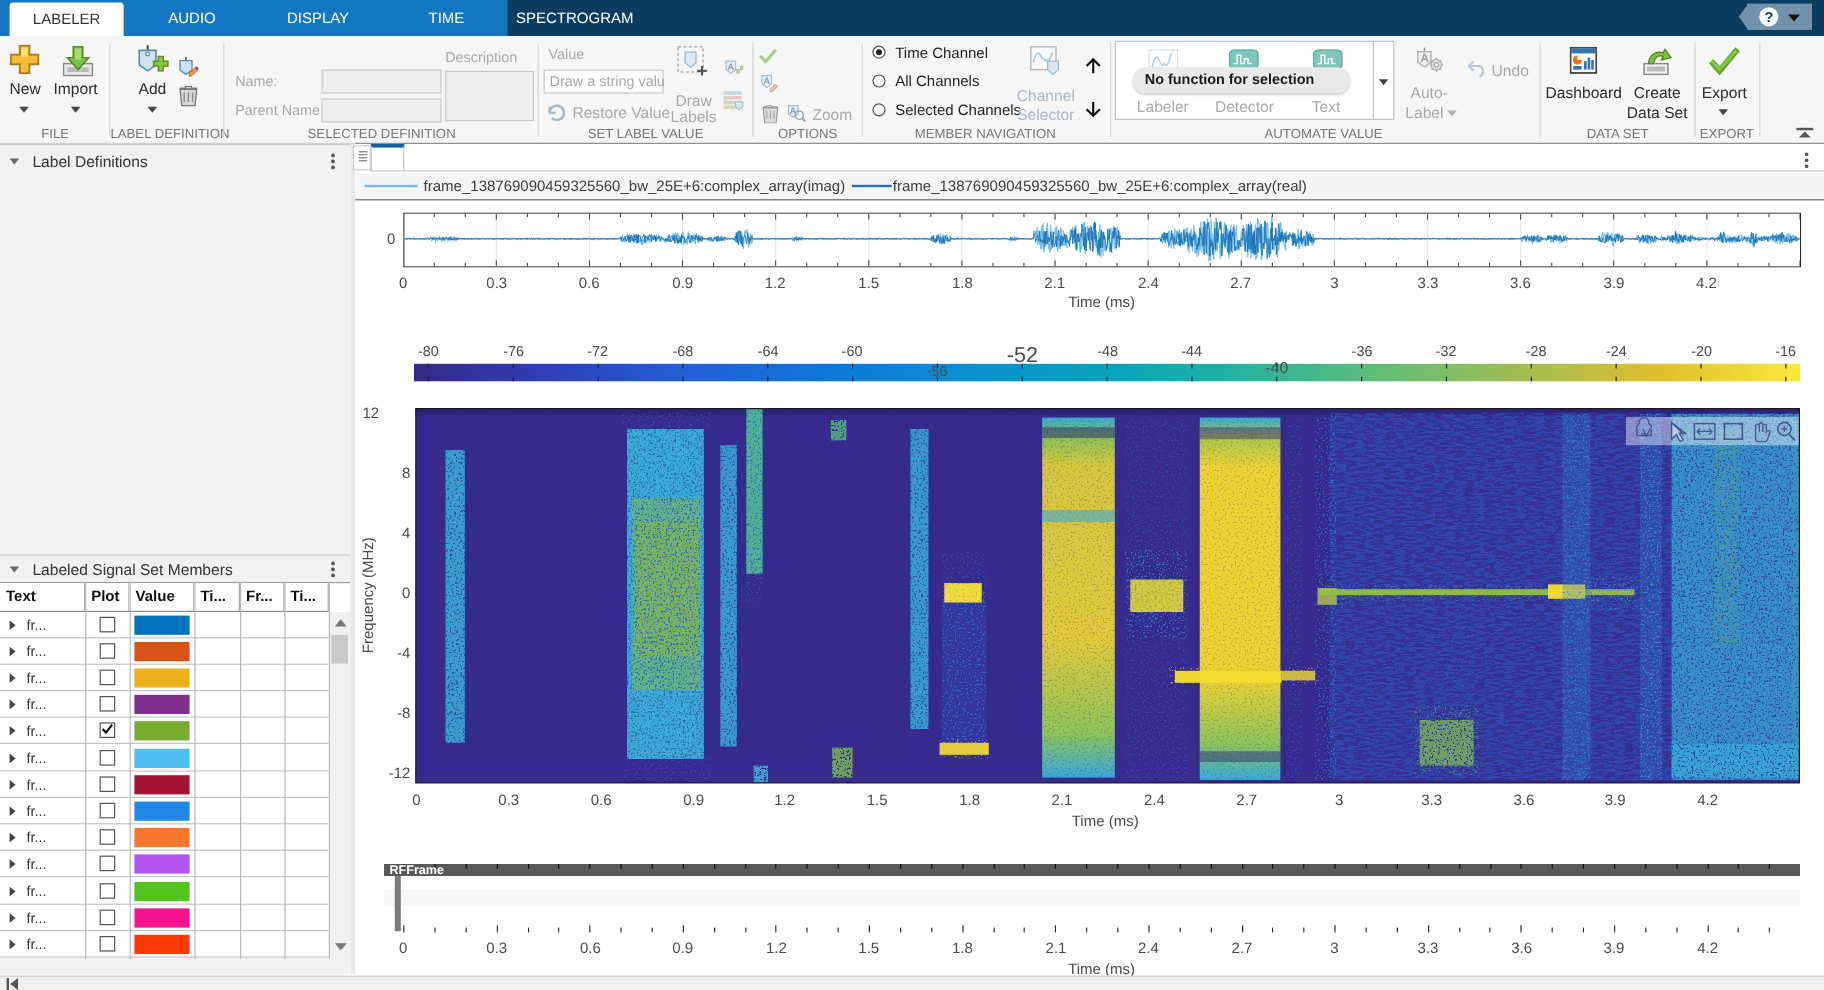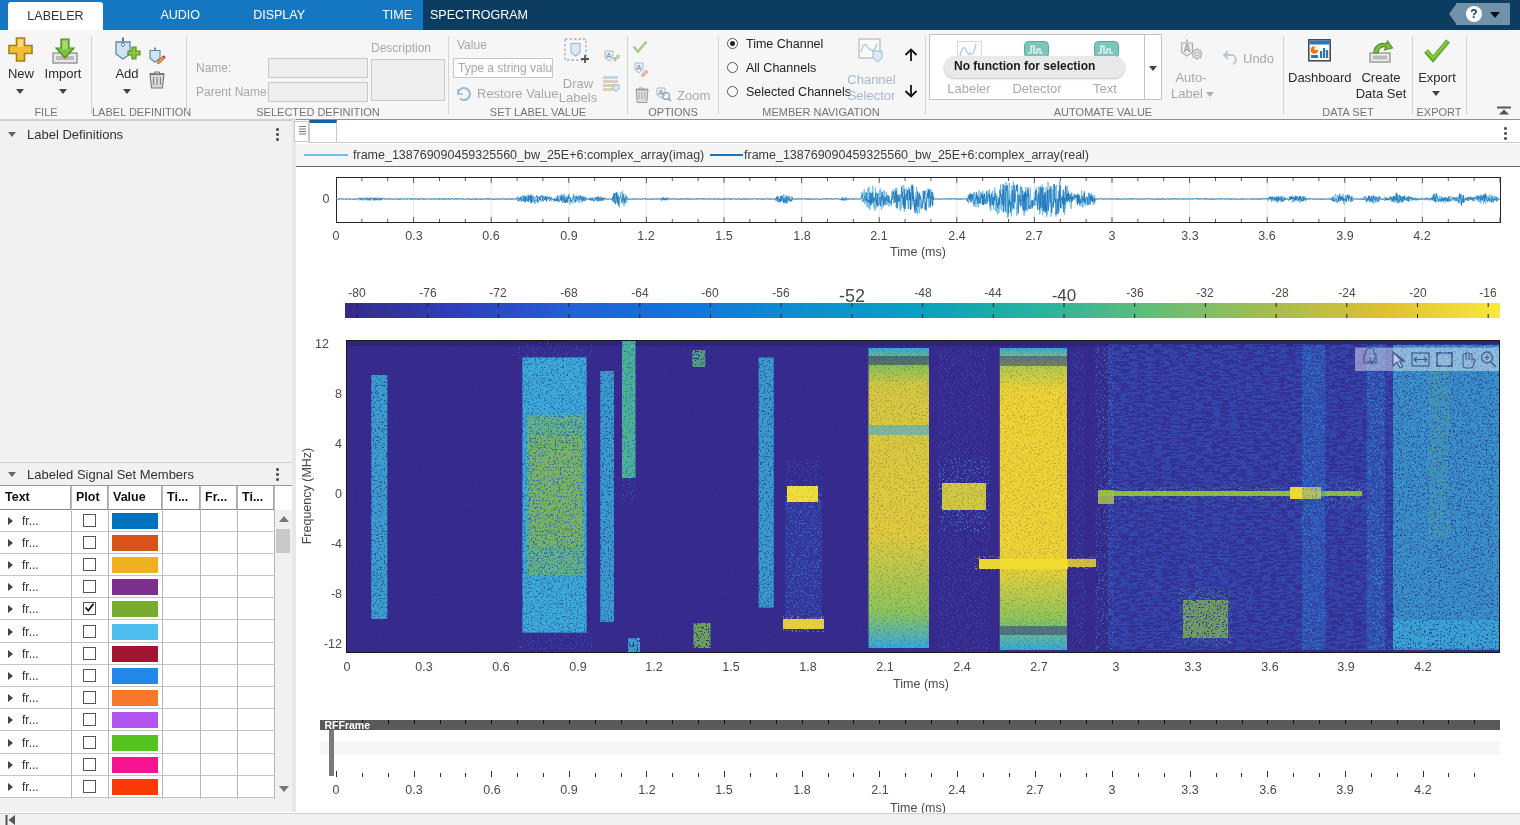--- a/index.html
+++ b/index.html
@@ -1,20 +1,20 @@
 <!DOCTYPE html>
 <html><head><meta charset="utf-8">
 <style>
 *{margin:0;padding:0;box-sizing:border-box}
 html,body{width:1520px;height:825px;overflow:hidden;font-family:"Liberation Sans",sans-serif;background:#fff;position:relative}
 .abs{position:absolute}
 
 #tabbar{position:absolute;left:0;top:0;width:1520px;height:30px;background:#1577c2}
 #tabdark{position:absolute;left:423px;top:0;width:1097px;height:30px;background:#0d3c61}
-.tab{position:absolute;top:0;height:30px;line-height:30px;color:#fff;font-size:12.5px;text-align:right}
+.tab{position:absolute;top:0;height:30px;line-height:30px;color:#fff;font-size:12.5px;text-align:center}
 #tab-active{position:absolute;left:8px;top:2px;width:95px;height:28px;background:#fff;border-radius:3px 3px 0 0;color:#333;font-size:12.5px;line-height:28px;text-align:center}
 #helpbtn{position:absolute;left:1449px;top:3px;width:61px;height:22px}
 #helpbtn .bg{position:absolute;left:7px;top:0;width:54px;height:22px;background:#7292ac}
 #helpbtn .arr{position:absolute;left:0;top:0;width:0;height:0;border-top:11px solid transparent;border-bottom:11px solid transparent;border-right:8px solid #7292ac}
 #helpbtn .q{position:absolute;left:17px;top:3px;width:16px;height:16px;border-radius:50%;background:#fdfdfd;color:#0d3c61;font-weight:bold;font-size:12px;text-align:center;line-height:16px}
 #helpbtn .dd{position:absolute;left:41px;top:9px;width:0;height:0;border-left:5px solid transparent;border-right:5px solid transparent;border-top:6px solid #111}
 
 #ribbon{position:absolute;left:0;top:30px;width:1520px;height:90px;background:#f6f6f6;border-bottom:1px solid #d2d2d2}
 .vsep{position:absolute;top:6px;height:78px;width:1px;background:#d5d5d5}
 .seclbl{position:absolute;top:76px;height:14px;font-size:11px;color:#747474;text-align:center;white-space:nowrap}
@@ -111,21 +111,21 @@
  <div class="flbl" style="left:196px;top:55px">Parent Name:</div>
  <div class="field" style="left:268px;top:28px;width:100px;height:20px"></div>
  <div class="field" style="left:268px;top:52px;width:100px;height:20px"></div>
  <div class="flbl" style="left:371px;top:11px">Description</div>
  <div class="field" style="left:371px;top:29px;width:74px;height:42px"></div>
  <div class="seclbl" style="left:246px;width:144px">SELECTED DEFINITION</div>
  <div class="vsep" style="left:448px"></div>
 
  <div class="flbl" style="left:457px;top:8px">Value</div>
  <div class="field" style="left:453px;top:28px;width:100px;height:20px;background:#fdfdfd"></div>
- <div class="flbl" style="left:458px;top:31px;font-size:12px">Type a string valu</div>
+ <div class="flbl" style="left:458px;top:31px;font-size:12px">Draw a string valu</div>
  <svg class="abs" style="left:455px;top:56px" width="17" height="16" viewBox="0 0 17 16">
    <path d="M3 8 a6 6 0 1 1 2 4.5" stroke="#9db8cc" stroke-width="2" fill="none"></path>
    <path d="M3 3 v5 h5" stroke="#9db8cc" stroke-width="1.6" fill="none"></path>
  </svg>
  <div class="btxt gtxt" style="left:477px;top:56px">Restore Value</div>
  <svg class="abs" style="left:564px;top:8px" width="26" height="26" viewBox="0 0 26 26">
    <rect x="1" y="1" width="21" height="21" fill="none" stroke="#b0b0b0" stroke-width="1.3" stroke-dasharray="2.5 2"></rect>
    <path d="M7 5.5 h9 v9 l-4.5 3.5 -4.5 -3.5 z" fill="#dde8f2" stroke="#9db8cc" stroke-width="1.1"></path>
    <path d="M21 17 v8 m-4 -4 h8" stroke="#555" stroke-width="1.8"></path>
  </svg>
@@ -587,25 +587,25 @@
     <line x1="1072.5" y1="11" x2="1072.5" y2="15" stroke="#222"></line>
     <line x1="1143.2" y1="0" x2="1143.2" y2="4" stroke="#222"></line>
     <line x1="1143.2" y1="11" x2="1143.2" y2="15" stroke="#222"></line>
 </svg>
 <div class="axtxt" style="left:337px;top:286px;width:40px;font-size:12px">-80</div>
 <div class="axtxt" style="left:408px;top:286px;width:40px;font-size:12px">-76</div>
 <div class="axtxt" style="left:478px;top:286px;width:40px;font-size:12px">-72</div>
 <div class="axtxt" style="left:549px;top:286px;width:40px;font-size:12px">-68</div>
 <div class="axtxt" style="left:620px;top:286px;width:40px;font-size:12px">-64</div>
 <div class="axtxt" style="left:690px;top:286px;width:40px;font-size:12px">-60</div>
-<div class="axtxt" style="left:761px;top:286px;width:40px;font-size:12px">-56</div>
+<div class="axtxt" style="left:761px;top:302px;width:40px;font-size:12px">-56</div>
 <div class="axtxt" style="left:832px;top:286px;width:40px;font-size:18px">-52</div>
 <div class="axtxt" style="left:903px;top:286px;width:40px;font-size:12px">-48</div>
 <div class="axtxt" style="left:973px;top:286px;width:40px;font-size:12px">-44</div>
-<div class="axtxt" style="left:1044px;top:286px;width:40px;font-size:17px">-40</div>
+<div class="axtxt" style="left:1044px;top:299px;width:40px;font-size:13px">-40</div>
 <div class="axtxt" style="left:1115px;top:286px;width:40px;font-size:12px">-36</div>
 <div class="axtxt" style="left:1185px;top:286px;width:40px;font-size:12px">-32</div>
 <div class="axtxt" style="left:1260px;top:286px;width:40px;font-size:12px">-28</div>
 <div class="axtxt" style="left:1327px;top:286px;width:40px;font-size:12px">-24</div>
 <div class="axtxt" style="left:1398px;top:286px;width:40px;font-size:12px">-20</div>
 <div class="axtxt" style="left:1468px;top:286px;width:40px;font-size:12px">-16</div>
 
 <svg class="abs" style="left:346px;top:340px" width="1154" height="313" viewBox="0 0 1154 313">
  <defs>
   <filter id="sp_hi" x="-2%" y="-2%" width="104%" height="104%">
@@ -752,21 +752,21 @@
  <path d="M1091 17 v-4 h4 M1102 13 h4 v4 M1106 22 v4 h-4 M1095 26 h-4 v-4" stroke-width="1.3"></path>
  <path d="M1117 26 v-6 m0 0 v-5 a1.5 1.5 0 0 1 3 0 m0 5 v-6 a1.5 1.5 0 0 1 3 0 m0 6 v-5 a1.5 1.5 0 0 1 3 0 v5 m0 1 a1.5 1.5 0 0 1 3 -1 l-2 6 a3 3 0 0 1 -3 2 h-4 a3 3 0 0 1 -3 -2" stroke-width="1.1"></path>
  <circle cx="1141" cy="17.5" r="5.5" stroke-width="1.3"></circle>
  <path d="M1145 22 l5 5" stroke-width="1.5"></path>
  <path d="M1138.5 17.5 h5 m-2.5 -2.5 v5" stroke-width="1.1"></path>
 </g>
 </g>
 
  <rect x="0.5" y="0.5" width="1153" height="312" fill="none" stroke="#1a1a1a"></rect>
 </svg>
-<div class="axtxt" style="left:302px;top:337px;width:40px;text-align:center">12</div>
+<div class="axtxt" style="left:302px;top:337px;width:40px;text-align:left">12</div>
 <div class="axtxt" style="left:302px;top:387px;width:40px;text-align:right">8</div>
 <div class="axtxt" style="left:302px;top:437px;width:40px;text-align:right">4</div>
 <div class="axtxt" style="left:302px;top:487px;width:40px;text-align:right">0</div>
 <div class="axtxt" style="left:302px;top:537px;width:40px;text-align:right">-4</div>
 <div class="axtxt" style="left:302px;top:587px;width:40px;text-align:right">-8</div>
 <div class="axtxt" style="left:302px;top:637px;width:40px;text-align:right">-12</div>
 <div class="axtxt" style="left:327px;top:660px;width:40px">0</div>
 <div class="axtxt" style="left:404px;top:660px;width:40px">0.3</div>
 <div class="axtxt" style="left:481px;top:660px;width:40px">0.6</div>
 <div class="axtxt" style="left:558px;top:660px;width:40px">0.9</div>

